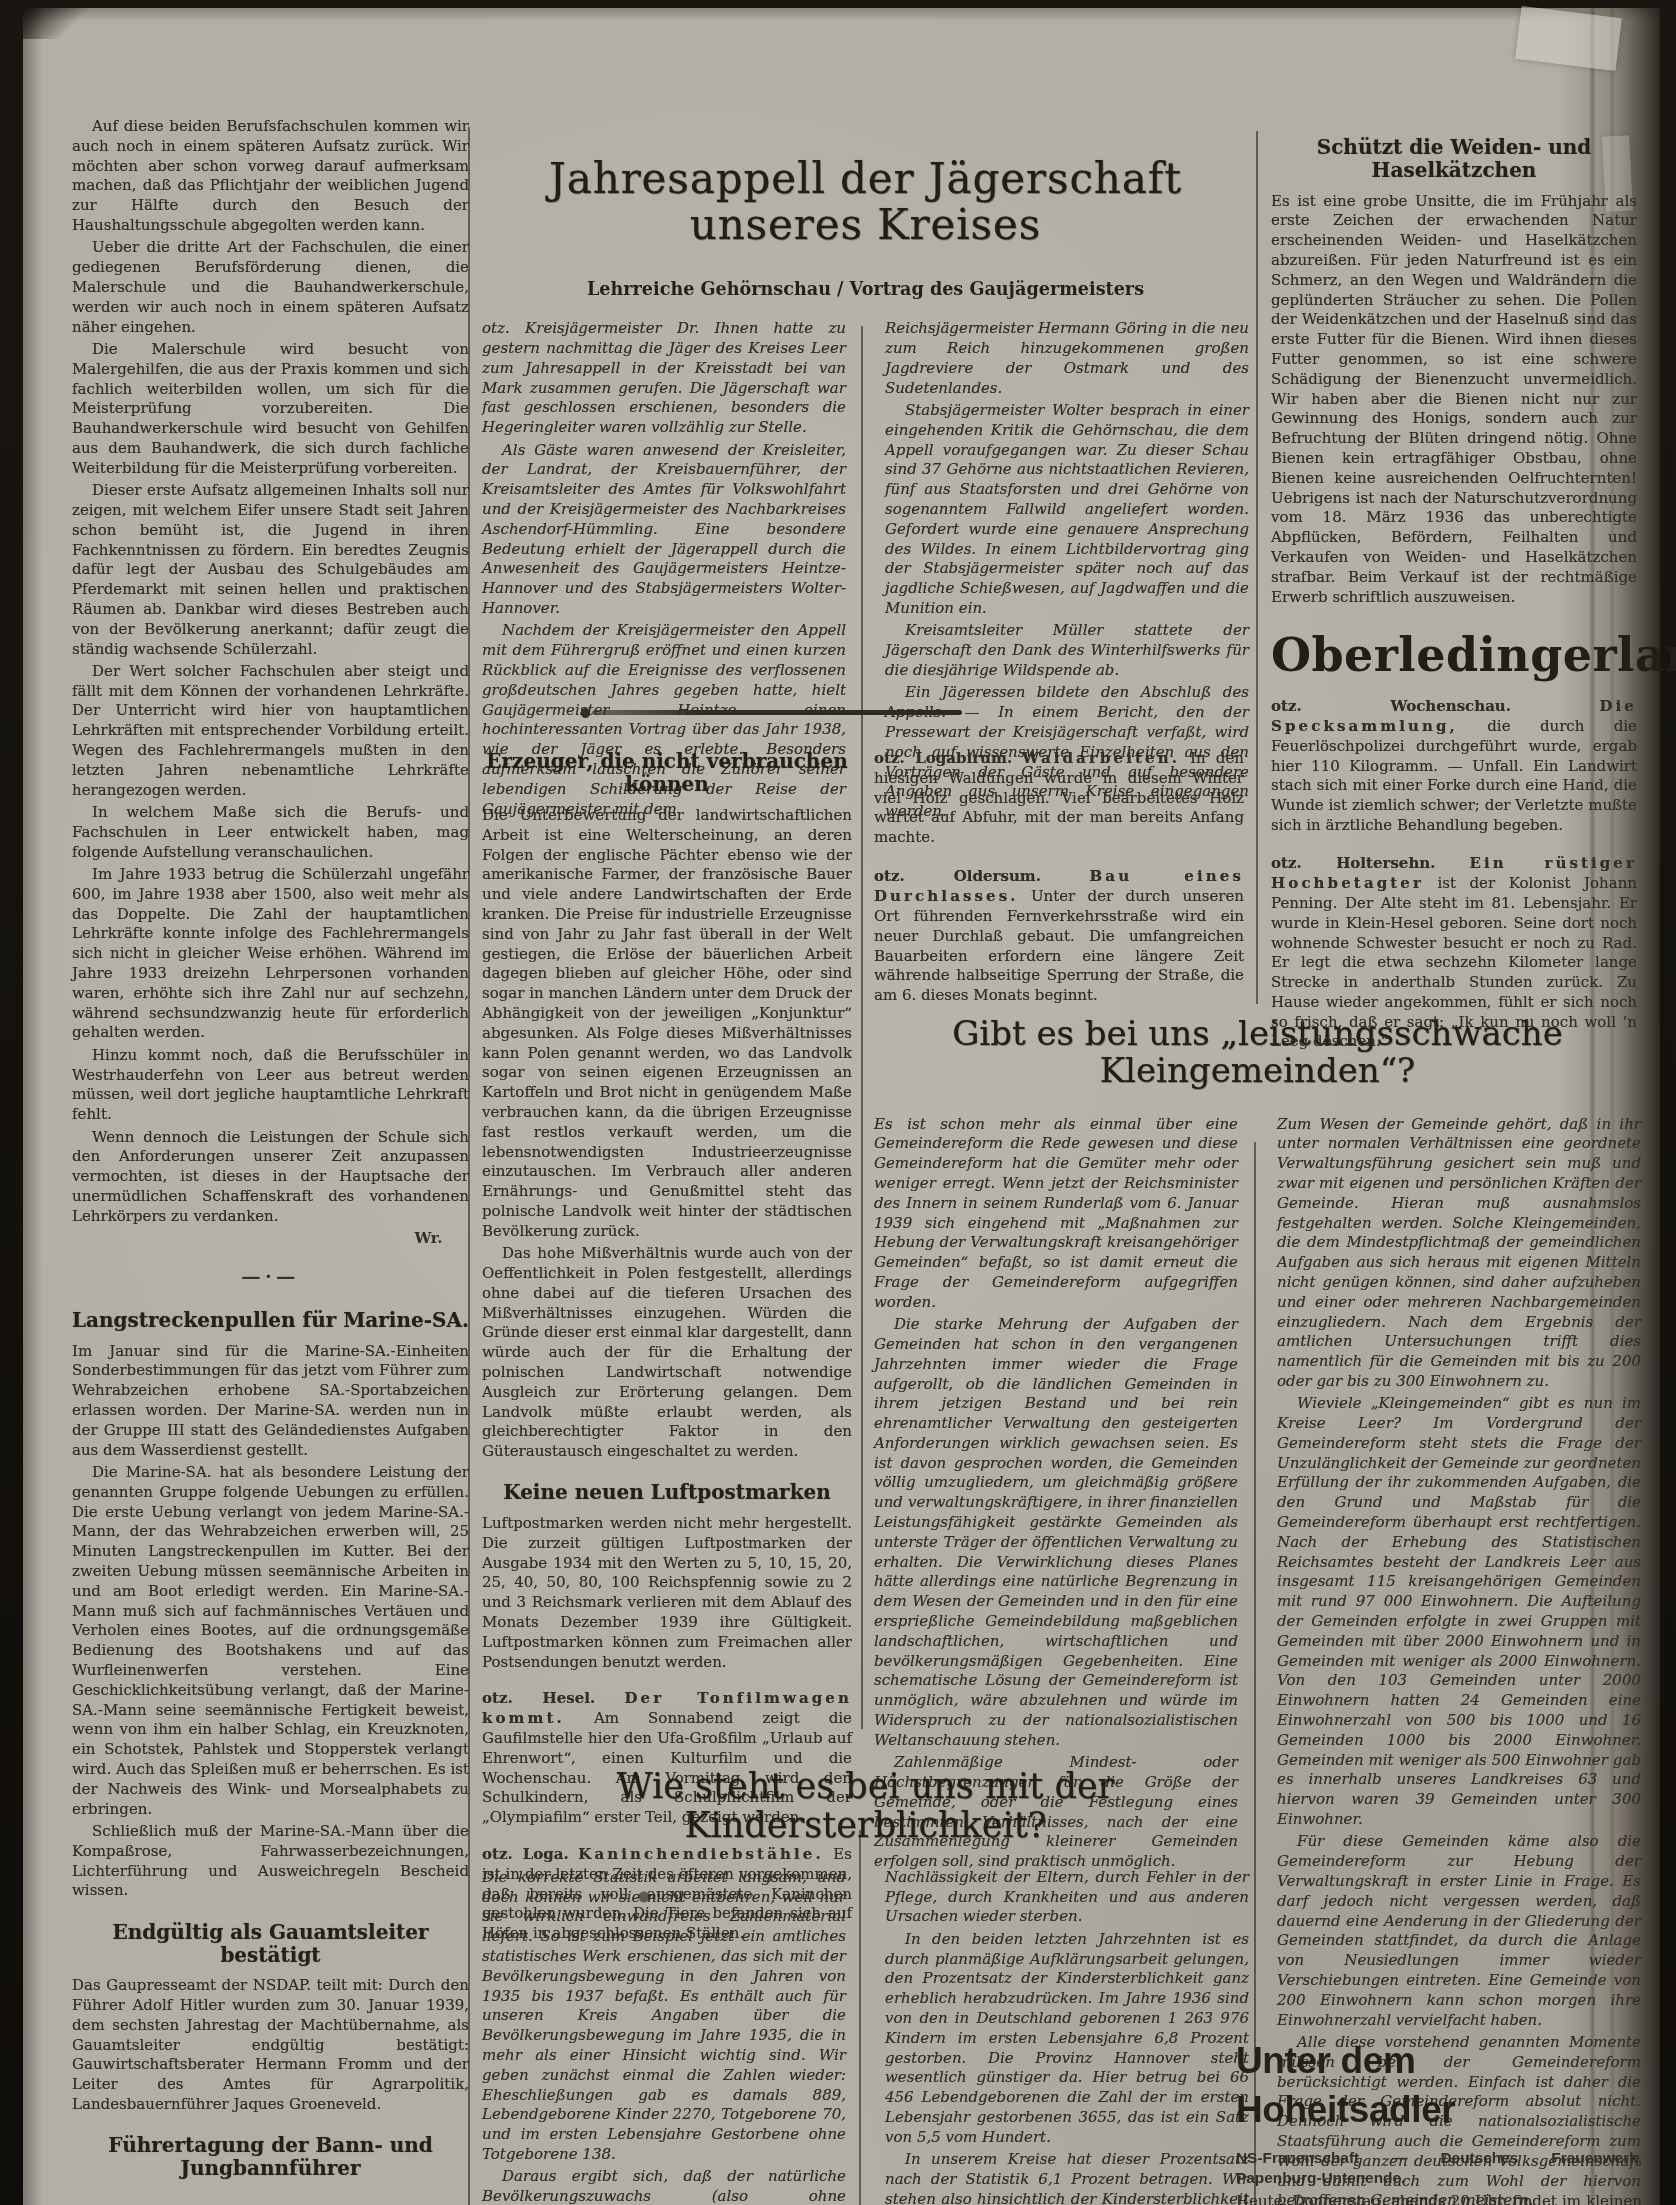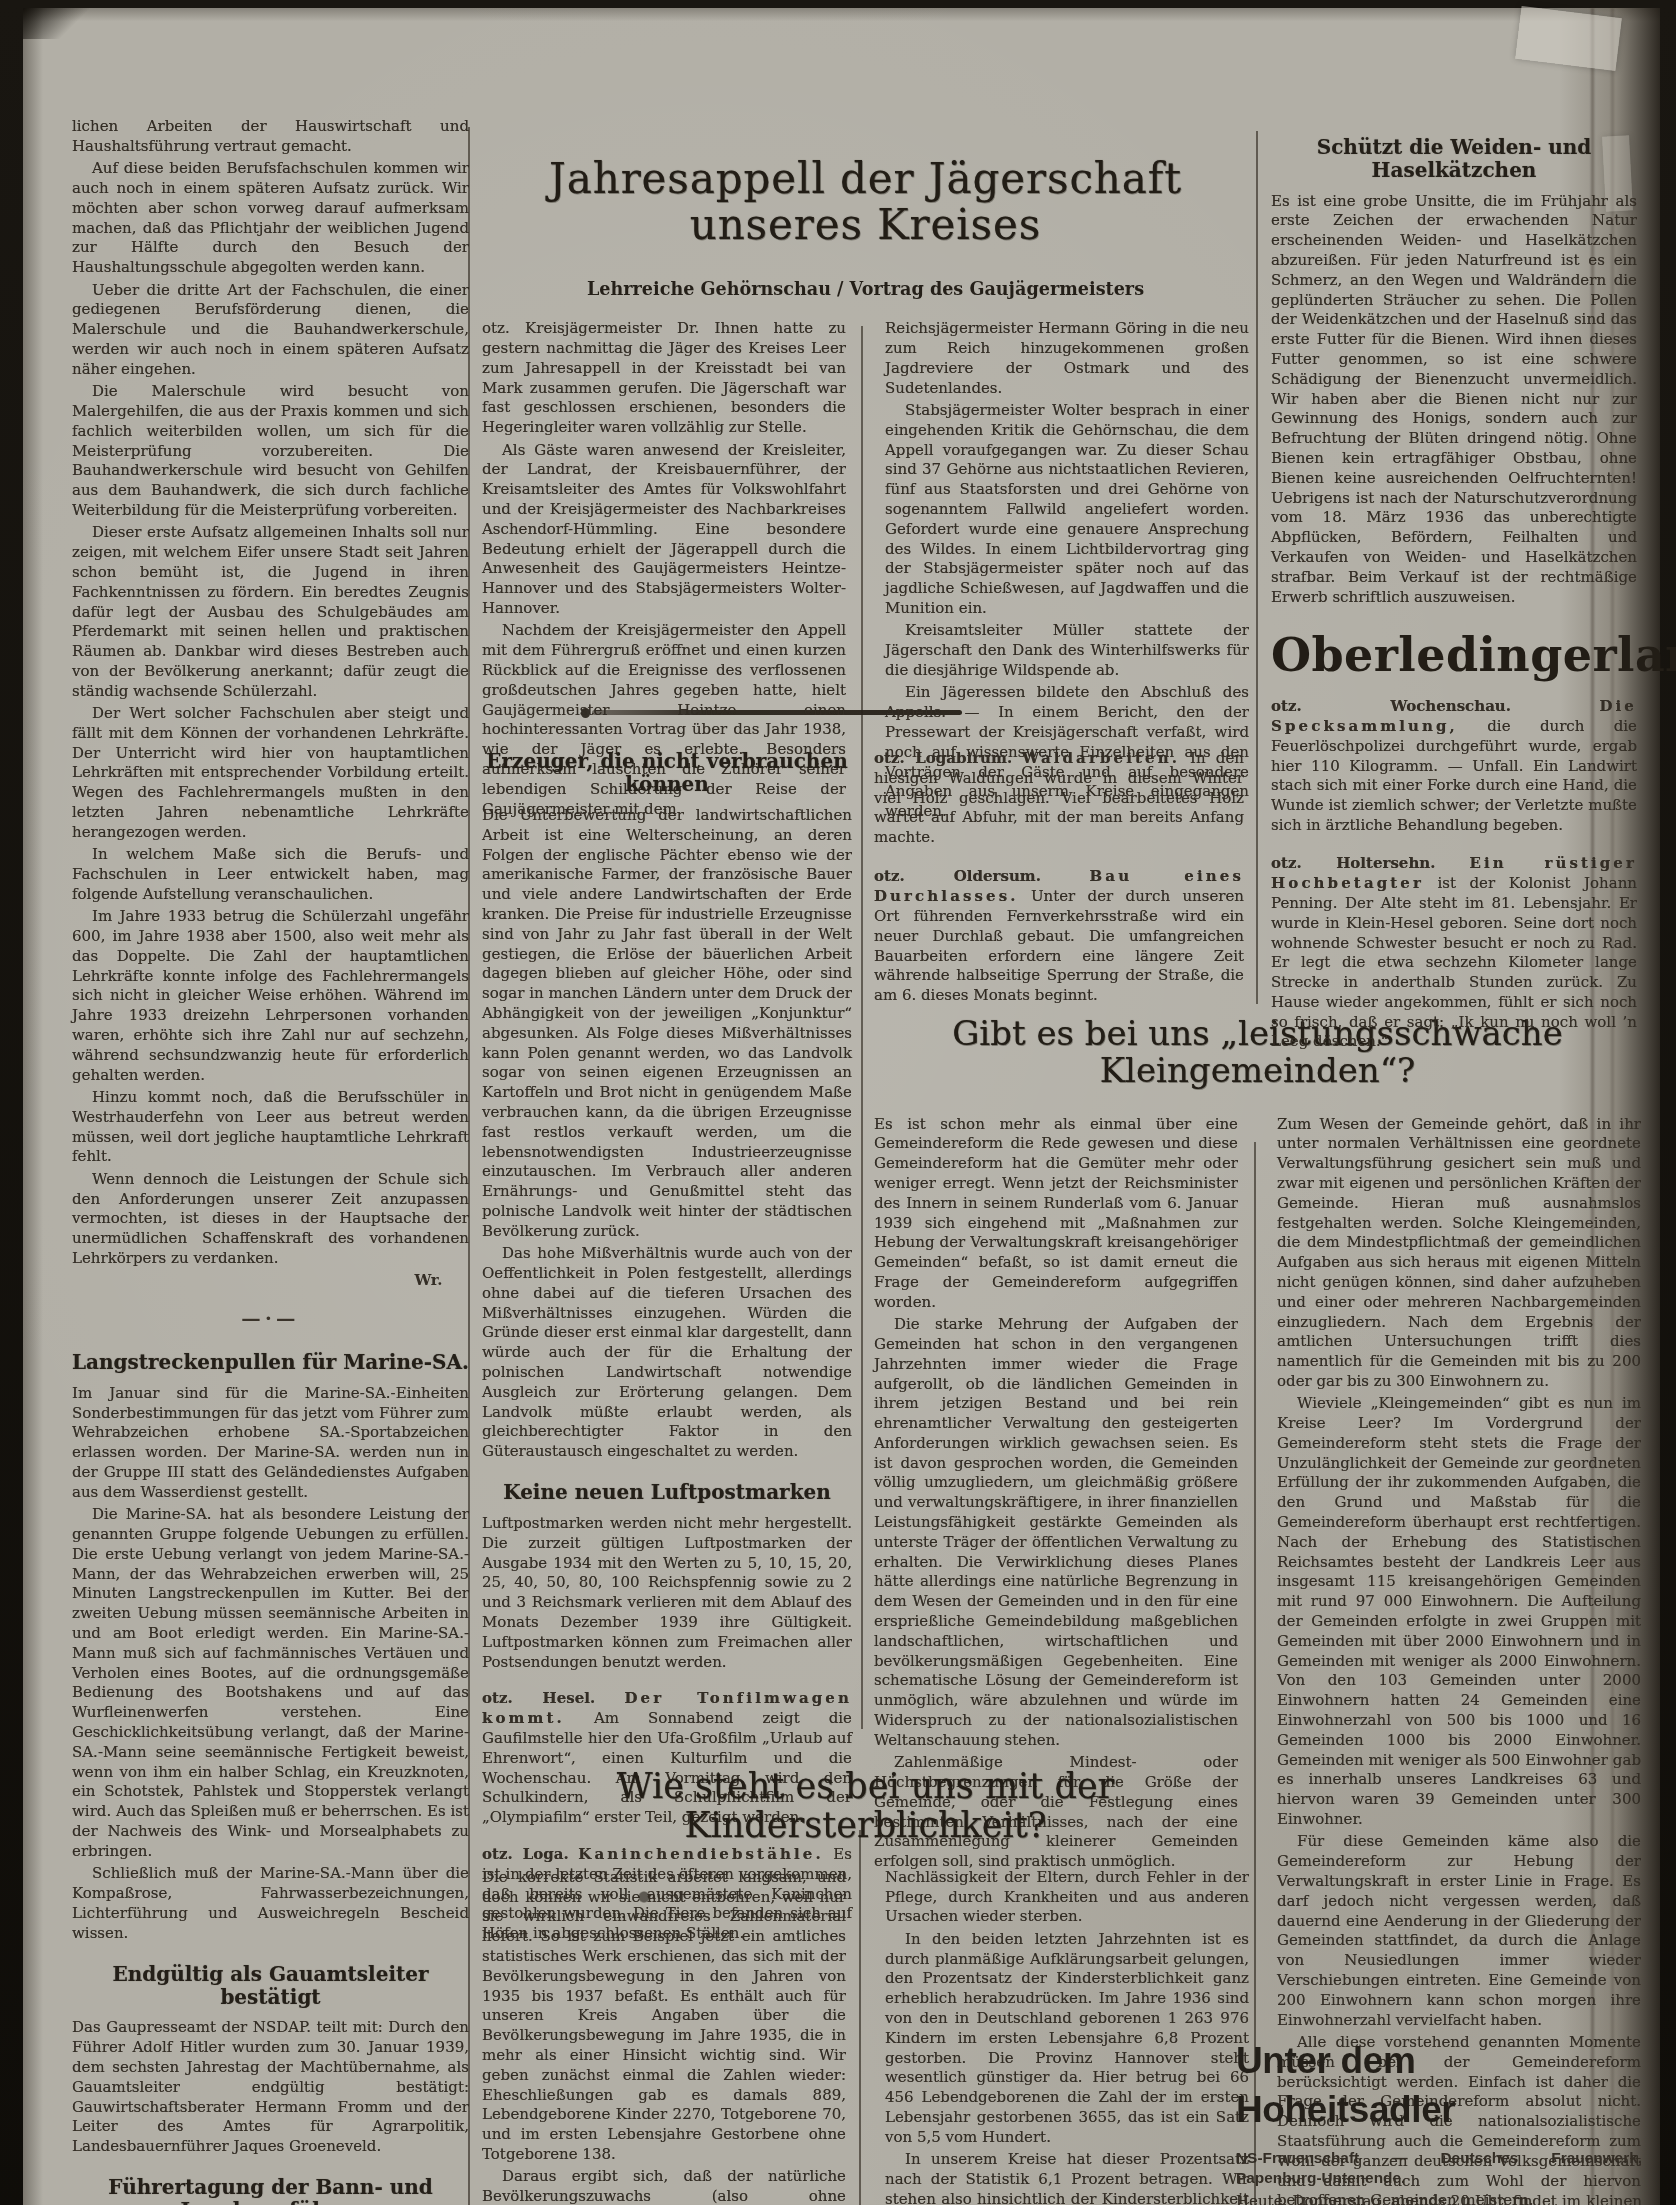--- a/index.html
+++ b/index.html
@@ -41,21 +41,21 @@
   .sec-head{font-size:20px;font-weight:bold;text-align:center;line-height:1.15;margin:19.4px 0 9.7px;text-indent:0;color:#241f18;text-shadow:0 0 0.9px rgba(30,25,18,.5);}
   .sperr{letter-spacing:3.1px;font-weight:bold;}
   .lead{font-weight:bold;}
   .sig{text-align:right;font-weight:bold;padding-right:26.5px;margin-top:1.8px;}
 
   .banner{font-weight:normal;text-align:center;color:#221d16;text-shadow:0.7px 0.7px 0 rgba(30,25,18,.35),0 0 0.9px rgba(30,25,18,.5);}
   .banner.h1{font-size:42px;line-height:1.1;letter-spacing:0.9px;}
   .banner.h2{font-size:34px;line-height:1.1;}
   .banner.h3{font-size:35px;line-height:1.1;}
   .subhead{font-size:17.6px;font-weight:bold;text-align:center;margin-top:13.2px;color:#241f18;}
-  .twocol{display:flex;gap:39px;margin-top:19.4px;}
+  .twocol{display:flex;gap:39px;margin-top:19.4px;font-style:italic;}
   .twocol > div{flex:1 1 0;}
 
   .big-local{font-size:46px;font-weight:bold;text-align:center;margin:17.6px 0 11.5px;color:#221d16;letter-spacing:0.4px;}
   .sans-head{font-family:"Liberation Sans","DejaVu Sans",sans-serif;font-size:37px;font-weight:bold;text-align:left;color:#231f19;margin:0 0 13.2px;letter-spacing:-0.4px;}
   .entry-head{font-family:"Liberation Sans","DejaVu Sans",sans-serif;font-weight:bold;font-size:15.4px;text-indent:0;margin:11.5px 0 3.5px;}
 </style>
 </head>
 <body>
 
 <div class="paper">
@@ -72,21 +72,20 @@
   <div class="vrule" style="left:445px;top:119px;height:2210px;"></div>
   <div class="vrule" style="left:838px;top:318px;height:1403px;"></div>
   <div class="vrule" style="left:836px;top:1822px;height:507px;"></div>
   <div class="vrule" style="left:1233px;top:123px;height:873px;"></div>
   <div class="vrule" style="left:1231px;top:1134px;height:1195px;"></div>
 
   <div class="hrule-taper" style="left:569px;top:702px;width:370px;"></div>
 
   <div class="col" style="left:49px;top:109px;width:397px;">
     <article>
-      <p class="par first">lichen Arbeiten der Hauswirtschaft und Haushaltsführung vertraut gemacht.</p>
       <p class="par">Auf diese beiden Berufsfachschulen kommen wir auch noch in einem späteren Aufsatz zurück. Wir möchten aber schon vorweg darauf aufmerksam machen, daß das Pflichtjahr der weiblichen Jugend zur Hälfte durch den Besuch der Haushaltungsschule abgegolten werden kann.</p>
       <p class="par">Ueber die dritte Art der Fachschulen, die einer gediegenen Berufsförderung dienen, die Malerschule und die Bauhandwerkerschule, werden wir auch noch in einem späteren Aufsatz näher eingehen.</p>
       <p class="par">Die Malerschule wird besucht von Malergehilfen, die aus der Praxis kommen und sich fachlich weiterbilden wollen, um sich für die Meisterprüfung vorzubereiten. Die Bauhandwerkerschule wird besucht von Gehilfen aus dem Bauhandwerk, die sich durch fachliche Weiterbildung für die Meisterprüfung vorbereiten.</p>
       <p class="par">Dieser erste Aufsatz allgemeinen Inhalts soll nur zeigen, mit welchem Eifer unsere Stadt seit Jahren schon bemüht ist, die Jugend in ihren Fachkenntnissen zu fördern. Ein beredtes Zeugnis dafür legt der Ausbau des Schulgebäudes am Pferdemarkt mit seinen hellen und praktischen Räumen ab. Dankbar wird dieses Bestreben auch von der Bevölkerung anerkannt; dafür zeugt die ständig wachsende Schülerzahl.</p>
       <p class="par">Der Wert solcher Fachschulen aber steigt und fällt mit dem Können der vorhandenen Lehrkräfte. Der Unterricht wird hier von hauptamtlichen Lehrkräften mit entsprechender Vorbildung erteilt. Wegen des Fachlehrermangels mußten in den letzten Jahren nebenamtliche Lehrkräfte herangezogen werden.</p>
       <p class="par">In welchem Maße sich die Berufs- und Fachschulen in Leer entwickelt haben, mag folgende Aufstellung veranschaulichen.</p>
       <p class="par">Im Jahre 1933 betrug die Schülerzahl ungefähr 600, im Jahre 1938 aber 1500, also weit mehr als das Doppelte. Die Zahl der hauptamtlichen Lehrkräfte konnte infolge des Fachlehrermangels sich nicht in gleicher Weise erhöhen. Während im Jahre 1933 dreizehn Lehrpersonen vorhanden waren, erhöhte sich ihre Zahl nur auf sechzehn, während sechsundzwanzig heute für erforderlich gehalten werden.</p>
       <p class="par">Hinzu kommt noch, daß die Berufsschüler in Westrhauderfehn von Leer aus betreut werden müssen, weil dort jegliche hauptamtliche Lehrkraft fehlt.</p>
       <p class="par">Wenn dennoch die Leistungen der Schule sich den Anforderungen unserer Zeit anzupassen vermochten, ist dieses in der Hauptsache der unermüdlichen Schaffenskraft des vorhandenen Lehrkörpers zu verdanken.</p>
       <p class="sig">Wr.</p>

